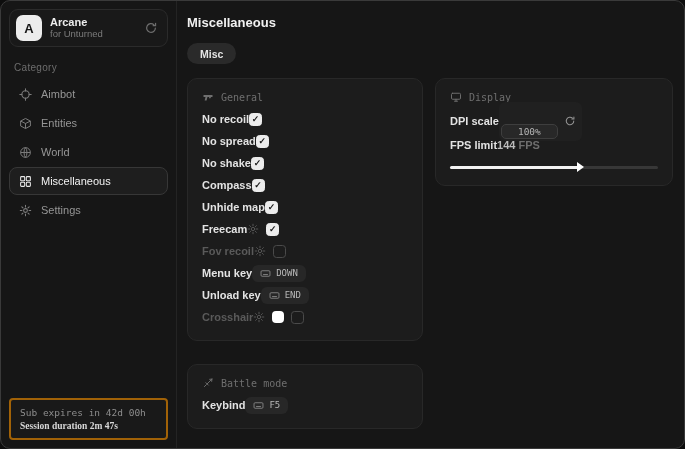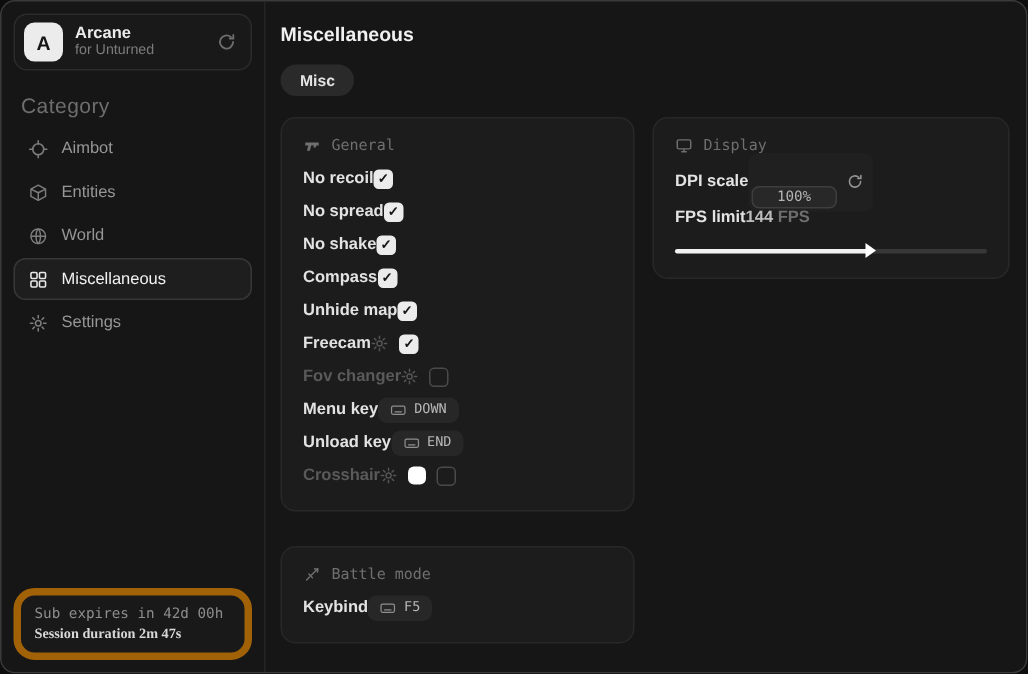--- a/index.html
+++ b/index.html
@@ -16,32 +16,32 @@
   .brand-card {
     height:38px; border:1px solid #2b2b2b; border-radius:9px; background:#191919;
     display:flex; align-items:center; gap:8px; padding:0 9px 0 6px;
   }
   .logo { width:26px; height:26px; border-radius:7px; background:#ececec; color:#161616;
     display:flex; align-items:center; justify-content:center; font-weight:700; font-size:13px; }
   .brand-text { line-height:1.15; }
   .brand-name { font-size:11px; font-weight:700; color:#ececec; }
   .brand-sub { font-size:9.5px; color:#7b7b7b; }
   .brand-refresh { margin-left:auto; color:#6d6d6d; cursor:pointer; }
-  .category { margin:15px 0 7px 5px; font-size:14px; color:#6d6d6d; letter-spacing:.3px; }
+  .category { margin:15px 0 7px 5px; font-size:10px; color:#6d6d6d; letter-spacing:.3px; }
   .nav-item {
     height:28px; display:flex; align-items:center; gap:9px; padding:0 9px;
     border:1px solid transparent; border-radius:8px; margin-bottom:1px;
     color:#969696; font-size:11px; font-weight:400; cursor:pointer;
   }
   .nav-item .nicon { color:#7d7d7d; }
   .nav-item.active { background:#1e1e1e; border-color:#373737; color:#f2f2f2; }
   .nav-item.active .nicon { color:#e8e8e8; }
   .sidebar-footer {
     position:absolute; left:8px; right:8px; bottom:8px;
-    border:5px solid #a16207; border-radius:14px; background:#191919; padding:7px 9px;
+    border:2px solid #a16207; border-radius:4px; background:#191919; padding:7px 9px;
   }
   .foot-line1 { font-family:"DejaVu Sans Mono", monospace; font-size:9.5px; color:#8d8d8d; white-space:nowrap; }
   .foot-line2 { margin-top:3px; font-size:9.5px; font-weight:600; color:#d8d8d8; white-space:nowrap;font-family:Liberation Serif, serif; }
 
   
   .main { flex:1; padding:14px 15px 14px 10px; }
   .page-title { font-size:13px; font-weight:700; color:#f1f1f1; }
   .tab-pill {
     display:inline-flex; align-items:center; margin-top:13px; height:21px; padding:0 13px;
     background:#2a2a2a; border-radius:11px; font-size:10.5px; font-weight:600; color:#e4e4e4; cursor:pointer;
@@ -227,21 +227,21 @@
               <span class="gear-btn">
                 <svg width="12" height="12" viewBox="0 0 16 16" fill="none" stroke="currentColor" stroke-width="1.3" stroke-linecap="round">
                     <circle cx="8" cy="8" r="2.3"></circle>
                     <path d="M8 1.6v2M8 12.4v2M1.6 8h2M12.4 8h2M3.5 3.5l1.4 1.4M11.1 11.1l1.4 1.4M12.5 3.5l-1.4 1.4M4.9 11.1l-1.4 1.4"></path>
                   </svg>
               </span>
               <span class="checkbox checked">✓</span>
             </span>
           </div>
           <div class="row dim">
-            <span class="row-label">Fov changer</span>
+            <span class="row-label">Fov recoil</span>
             <span class="controls">
               <span class="gear-btn">
                 <svg width="12" height="12" viewBox="0 0 16 16" fill="none" stroke="currentColor" stroke-width="1.3" stroke-linecap="round">
                     <circle cx="8" cy="8" r="2.3"></circle>
                     <path d="M8 1.6v2M8 12.4v2M1.6 8h2M12.4 8h2M3.5 3.5l1.4 1.4M11.1 11.1l1.4 1.4M12.5 3.5l-1.4 1.4M4.9 11.1l-1.4 1.4"></path>
                   </svg>
               </span>
               <span class="checkbox">✓</span>
             </span>
           </div>

